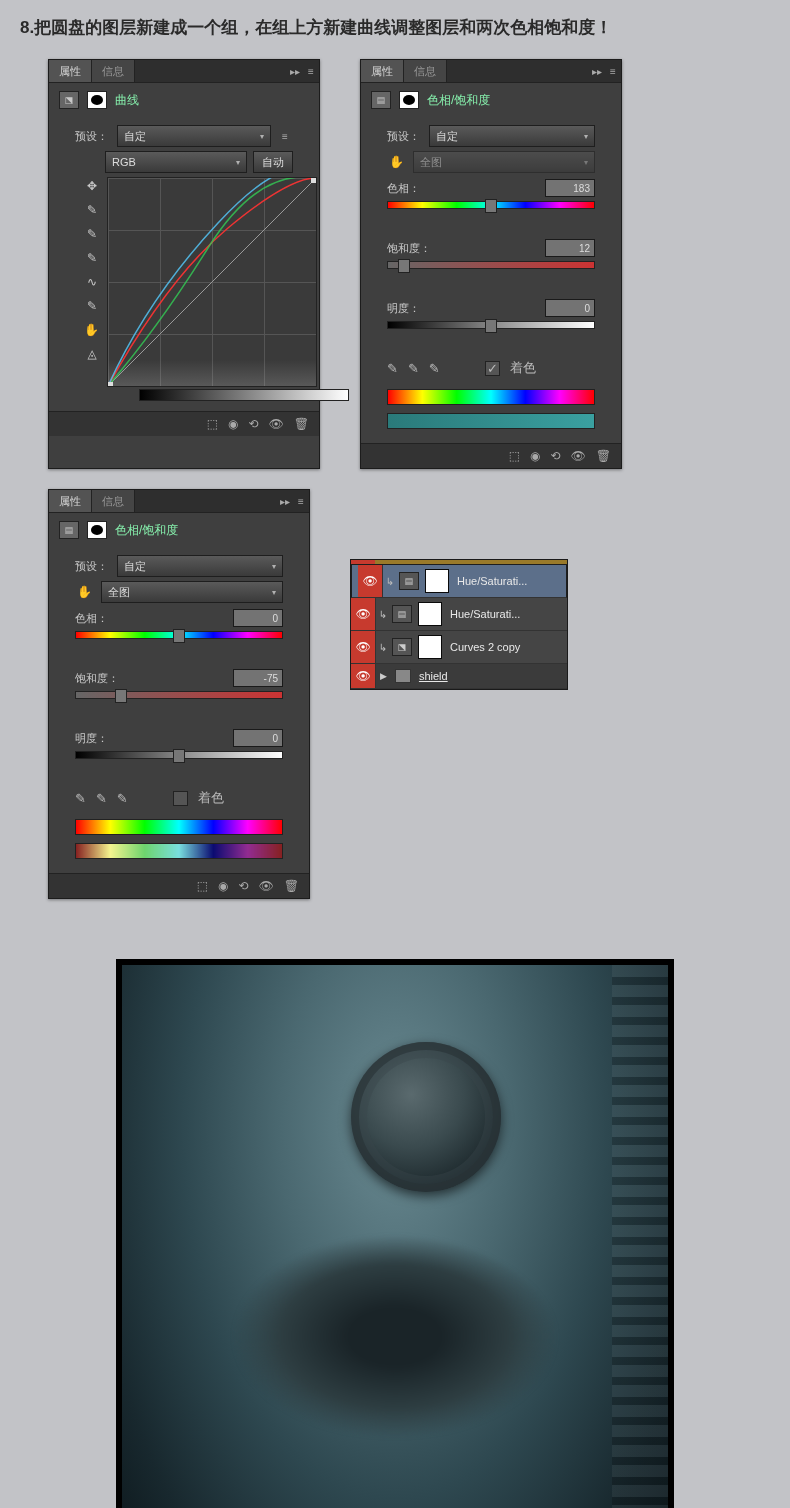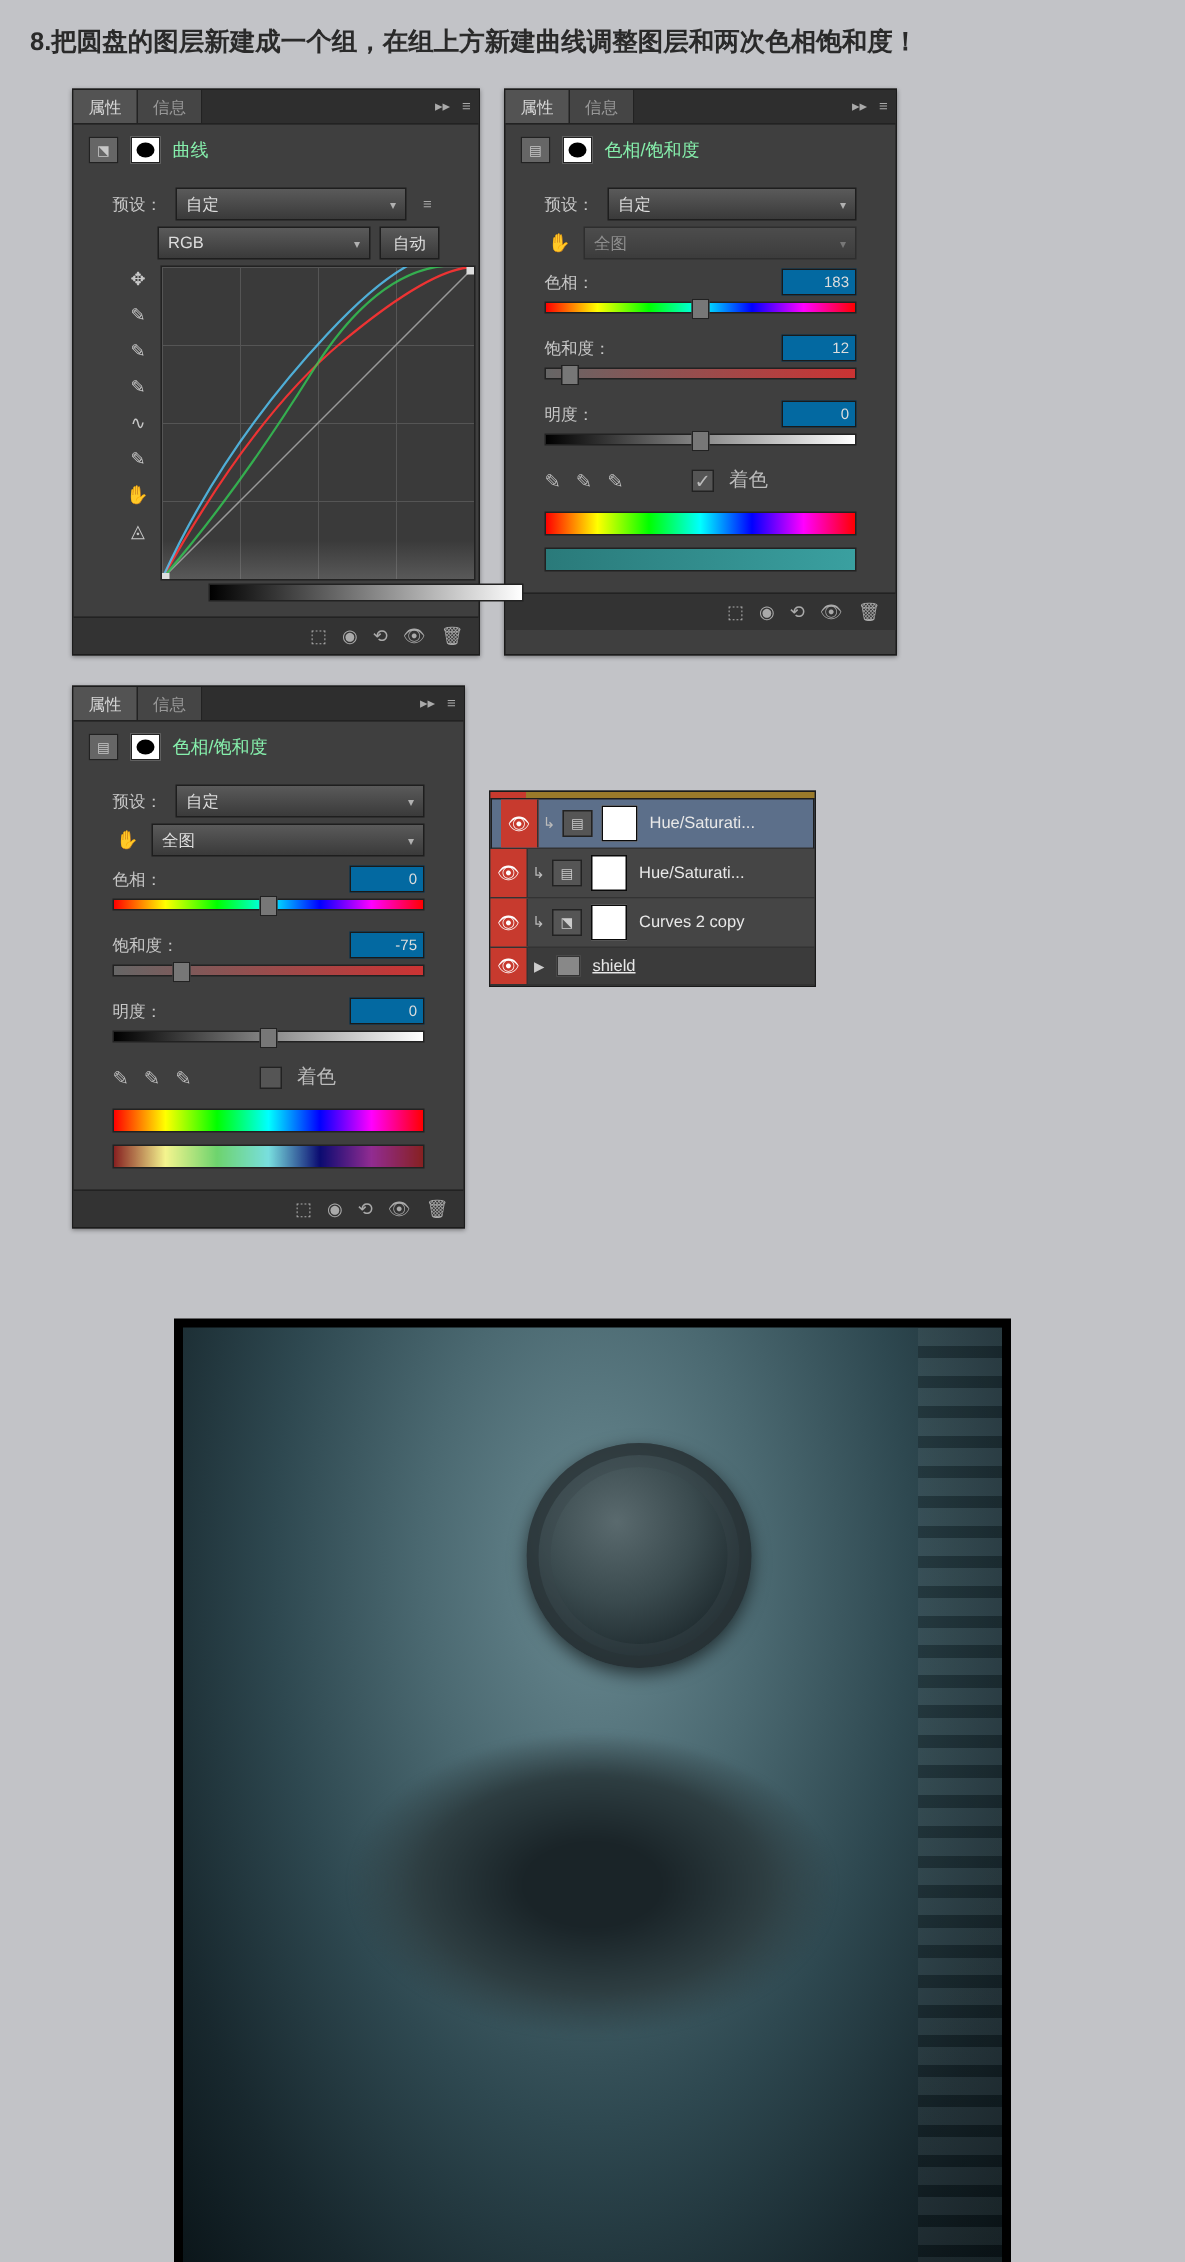--- a/index.html
+++ b/index.html
@@ -1,18 +1,18 @@
 <!DOCTYPE html>
 <html><head>
 <meta charset="utf-8">
 <style>
 body{margin:0;background:#c2c3c7;font-family:"Microsoft YaHei",sans-serif;font-size:12px;color:#c8c8c8}
 .page{width:790px;margin:0 auto;padding:16px 0}
 .step-title{color:#2a2a2a;font-size:17px;font-weight:bold;padding:0 20px 20px}
-.row{display:flex;gap:16px;padding:0 48px 20px}
+.row{display:flex;gap:40px;padding:0 48px 20px}
 .panel{background:#3f3f3f;border:1px solid #1c1c1c;box-shadow:0 1px 3px rgba(0,0,0,.4)}
 .panel.w1{width:270px}
 .panel.w2{width:260px}
 .tabs{height:22px;display:flex;align-items:stretch;background:#2e2e2e;border-bottom:1px solid #222}
 .tab{padding:4px 10px 0;font-size:11px;color:#999;border-right:1px solid #222;background:#454545}
 .tab.act{background:#535353;color:#d8d8d8}
 .tab-sp{flex:1}
 .tab-ico{width:16px;display:flex;align-items:center;justify-content:center;color:#aaa;font-size:10px}
 .hdr{display:flex;align-items:center;gap:8px;padding:8px 10px}
 .ico-box{width:18px;height:16px;background:#666;border:1px solid #222;display:inline-flex;align-items:center;justify-content:center;font-size:9px}
@@ -26,23 +26,23 @@
 .sel .arr{font-size:8px;opacity:.7}
 .btn{height:20px;padding:0 8px;background:linear-gradient(#5a5a5a,#3a3a3a);border:1px solid #1e1e1e;color:#ddd;font-size:11px;display:flex;align-items:center}
 .tool-col{position:absolute;left:6px;top:0;width:26px;display:flex;flex-direction:column;gap:6px}
 .tool{width:22px;height:18px;display:flex;align-items:center;justify-content:center;color:#c8c8c8;font-size:12px}
 .curves-wrap{position:relative;padding-left:32px}
 .curves{position:relative;width:208px;height:208px;background:#3a3a3a;border:1px solid #222;background-image:linear-gradient(#555 1px,transparent 1px),linear-gradient(90deg,#555 1px,transparent 1px);background-size:52px 52px}
 .curves svg{position:absolute;inset:0}
 .histo{position:absolute;left:0;right:0;bottom:0;height:26px;background:linear-gradient(to top,rgba(180,180,180,.25),transparent)}
 .grad-h{height:10px;background:linear-gradient(to right,#000,#fff);margin-top:2px;margin-left:32px;width:208px;border:1px solid #222}
 .ftr{height:24px;background:#333;border-top:1px solid #222;display:flex;justify-content:flex-end;align-items:center;gap:10px;padding:0 10px;color:#aaa;font-size:12px}
-.slider-row{margin:6px 0 14px}
+.slider-row{margin:6px 0 30px}
 .sl-top{display:flex;justify-content:space-between;align-items:center;margin-bottom:4px}
-.num{width:40px;height:16px;background:#0369a1;border:1px solid #1a1a1a;color:#ddd;font-size:10px;text-align:right;padding:0 4px;display:inline-flex;align-items:center;justify-content:flex-end}
+.num{width:40px;height:16px;background:#737373;border:1px solid #1a1a1a;color:#ddd;font-size:10px;text-align:right;padding:0 4px;display:inline-flex;align-items:center;justify-content:flex-end}
 .track{position:relative;height:6px;background:#4a4a4a;border:1px solid #222}
 .track.hue{background:linear-gradient(to right,red,#ff0,#0f0,#0ff,#00f,#f0f,red)}
 .track.sat{background:linear-gradient(to right,#666,#c33)}
 .track.light{background:linear-gradient(to right,#000,#888,#fff)}
 .thumb{position:absolute;top:-3px;width:10px;height:12px;background:#777;border:1px solid #222;transform:translateX(-50%)}
 .eyedrops{display:flex;gap:10px;align-items:center;margin:12px 0}
 .eyedrops span{color:#bbb;font-size:13px}
 .chk{width:13px;height:13px;background:#555;border:1px solid #222;display:inline-flex;align-items:center;justify-content:center;color:#ddd;font-size:10px}
 .spectrum{height:14px;background:linear-gradient(to right,red,#ff0,#0f0,#0ff,#00f,#f0f,red);margin:8px 0 4px;border:1px solid #222}
 .spectrum.tint{background:linear-gradient(to right,#2a7a7a,#3aa0a0)}

